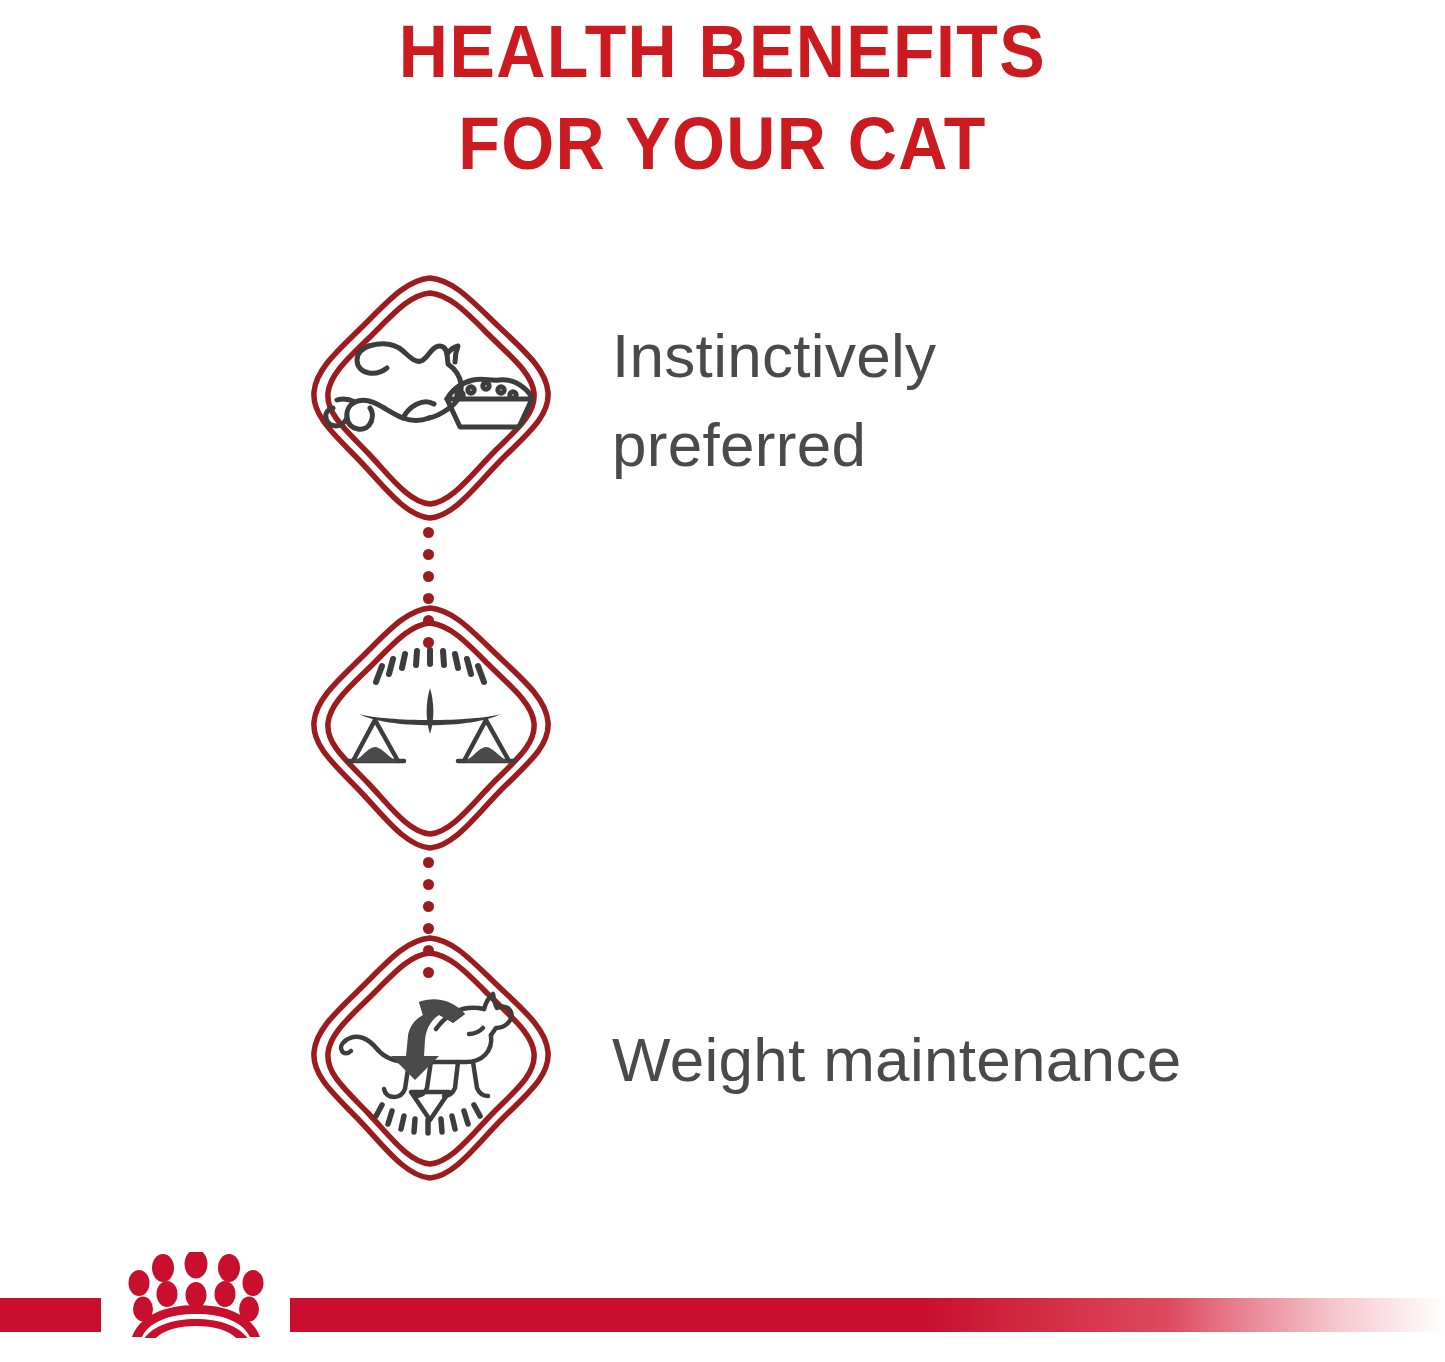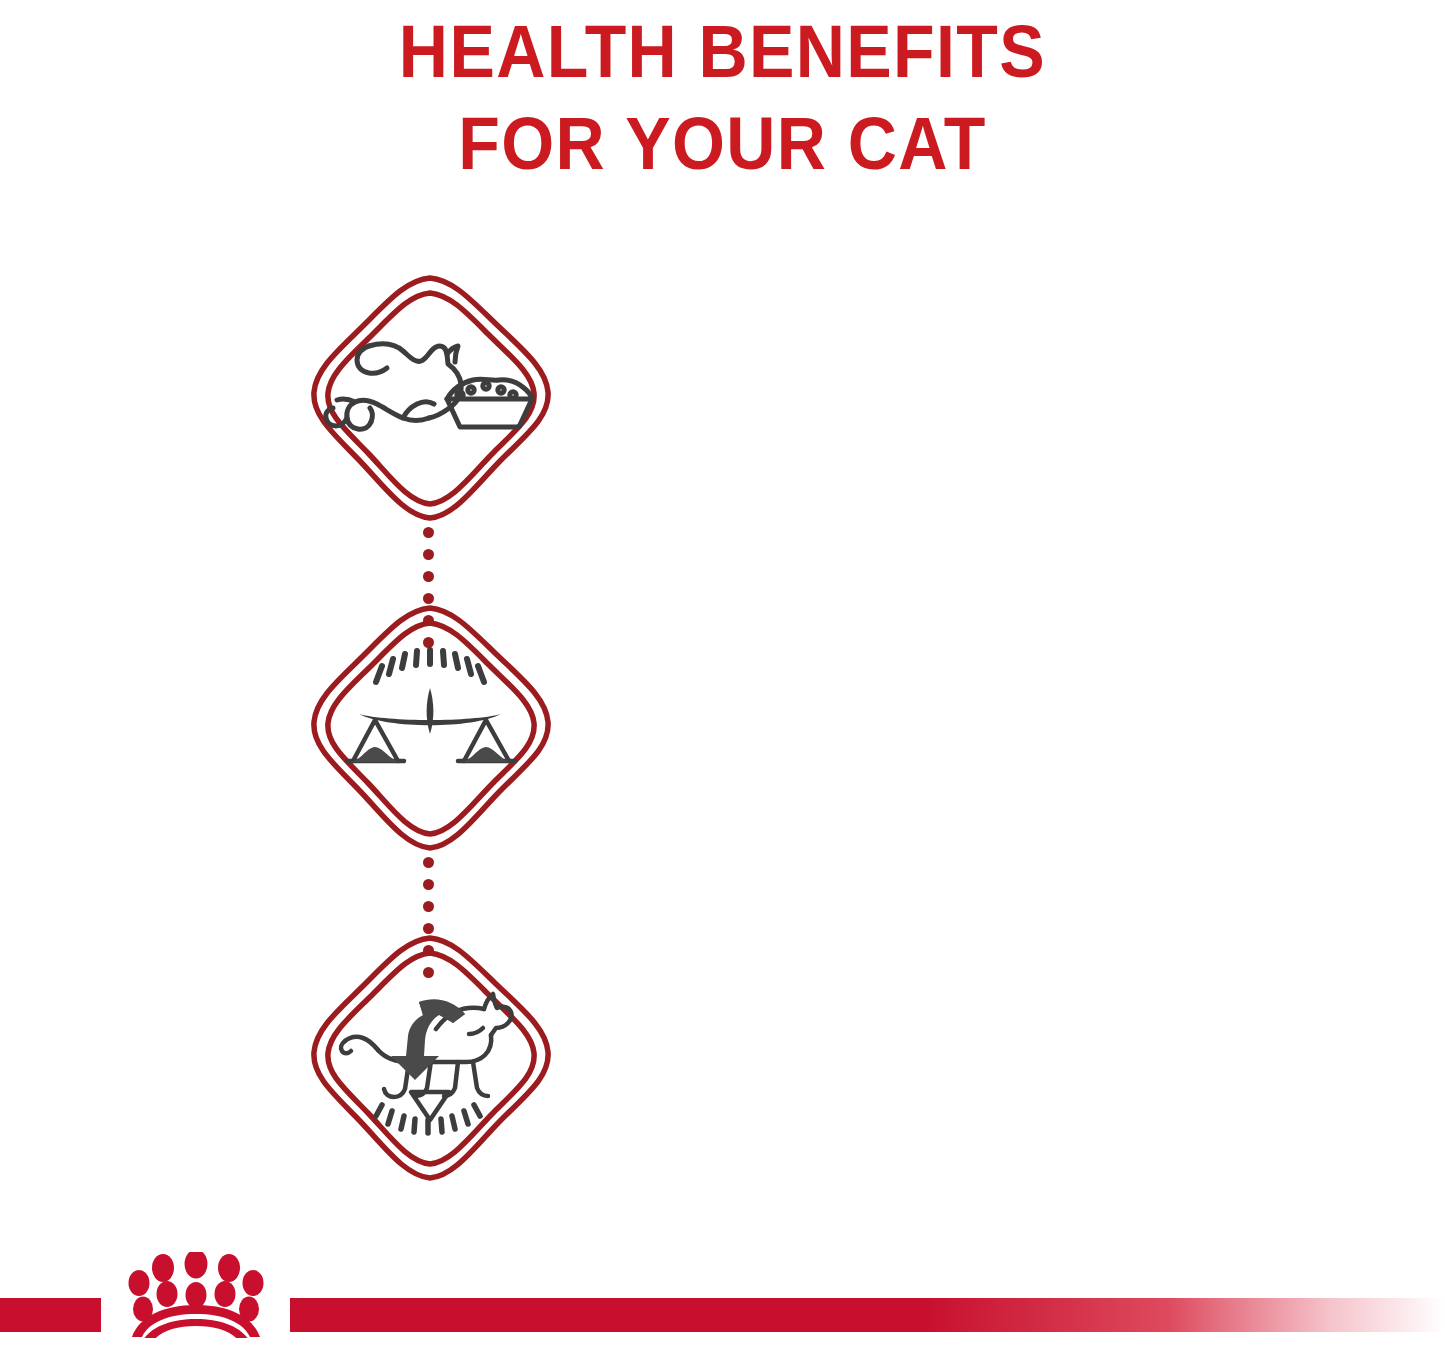--- a/index.html
+++ b/index.html
@@ -165,20 +165,23 @@
             <path d="M144 131 L229 131 L216 159 L157 159 Z"></path>
             <path d="M144 131 C149 122 158 115 170 112 C180 110 188 113 196 112 C206 111 214 114 221 120 C226 124 228 127 229 131"></path>
             <circle cx="168" cy="122" r="3.2"></circle>
             <circle cx="183" cy="118" r="3.2"></circle>
             <circle cx="198" cy="122" r="3.2"></circle>
             <circle cx="210" cy="127" r="3.2"></circle>
             <circle cx="157" cy="127" r="3.2"></circle>
           </g>
         </svg>
       </div>
+      <div class="benefit-label two-line">
+        <span>Instinctively preferred</span>
+      </div>
       <div class="connector">
         <i></i>
         <i></i>
         <i></i>
         <i></i>
         <i></i>
         <i></i>
       </div>
     </div>
 
@@ -259,20 +262,23 @@
             <line x1="111" y1="204" x2="112" y2="191"></line>
             <line x1="125" y1="205" x2="125" y2="192"></line>
             <line x1="139" y1="204" x2="138" y2="191"></line>
             <line x1="152" y1="201" x2="149" y2="188"></line>
             <line x1="165" y1="196" x2="161" y2="183"></line>
             <line x1="177" y1="188" x2="171" y2="177"></line>
           </g>
 
           <path d="M108 164 L146 164 L127 192 Z" fill="none" stroke="#3D3D3D" stroke-width="4.5" stroke-linejoin="round"></path>
         </svg>
+      </div>
+      <div class="benefit-label">
+        <span>Weight maintenance</span>
       </div>
     </div>
 
   </div>
 
   <div class="brand-bar">
     <div class="bar-left"></div>
     <div class="bar-right"></div>
     <div class="brand-logo">
       <svg viewBox="0 0 190 86" xmlns="http://www.w3.org/2000/svg">

